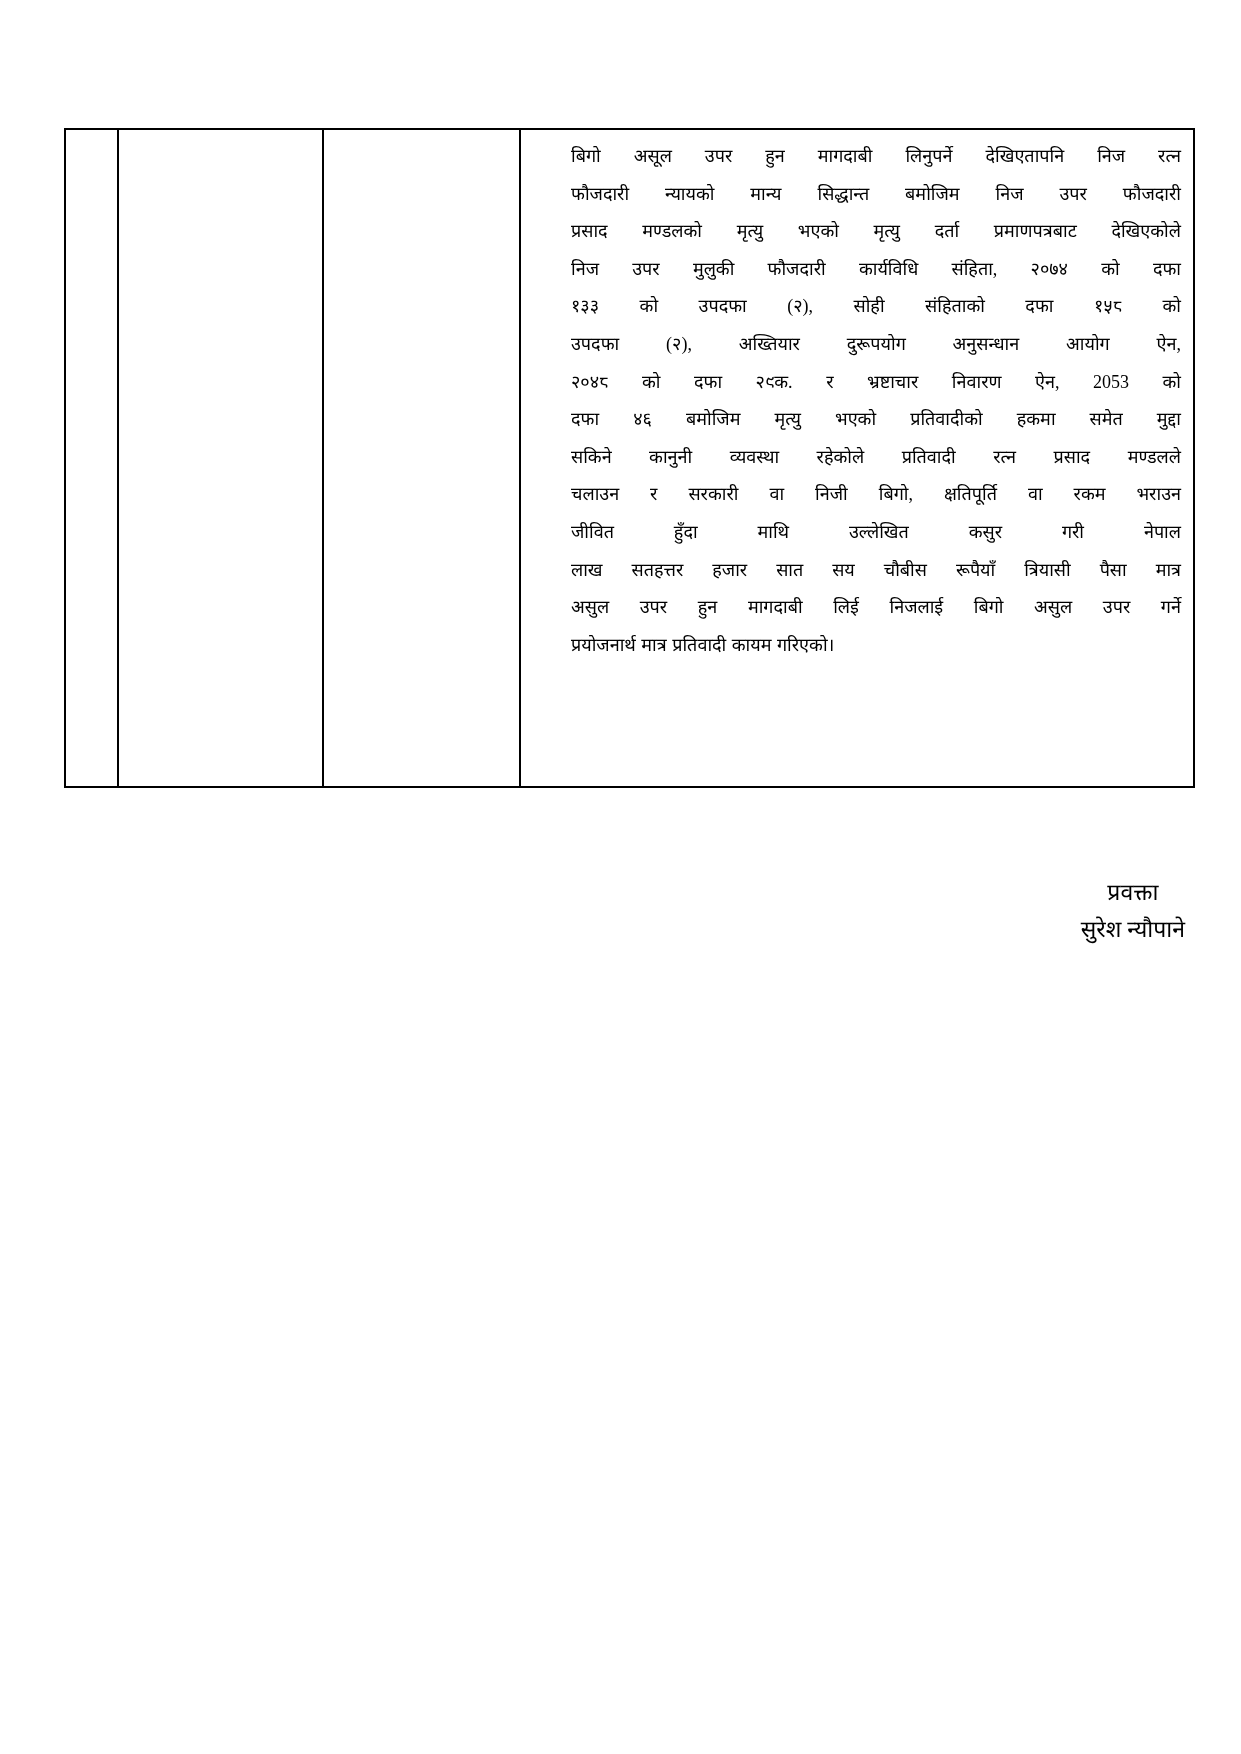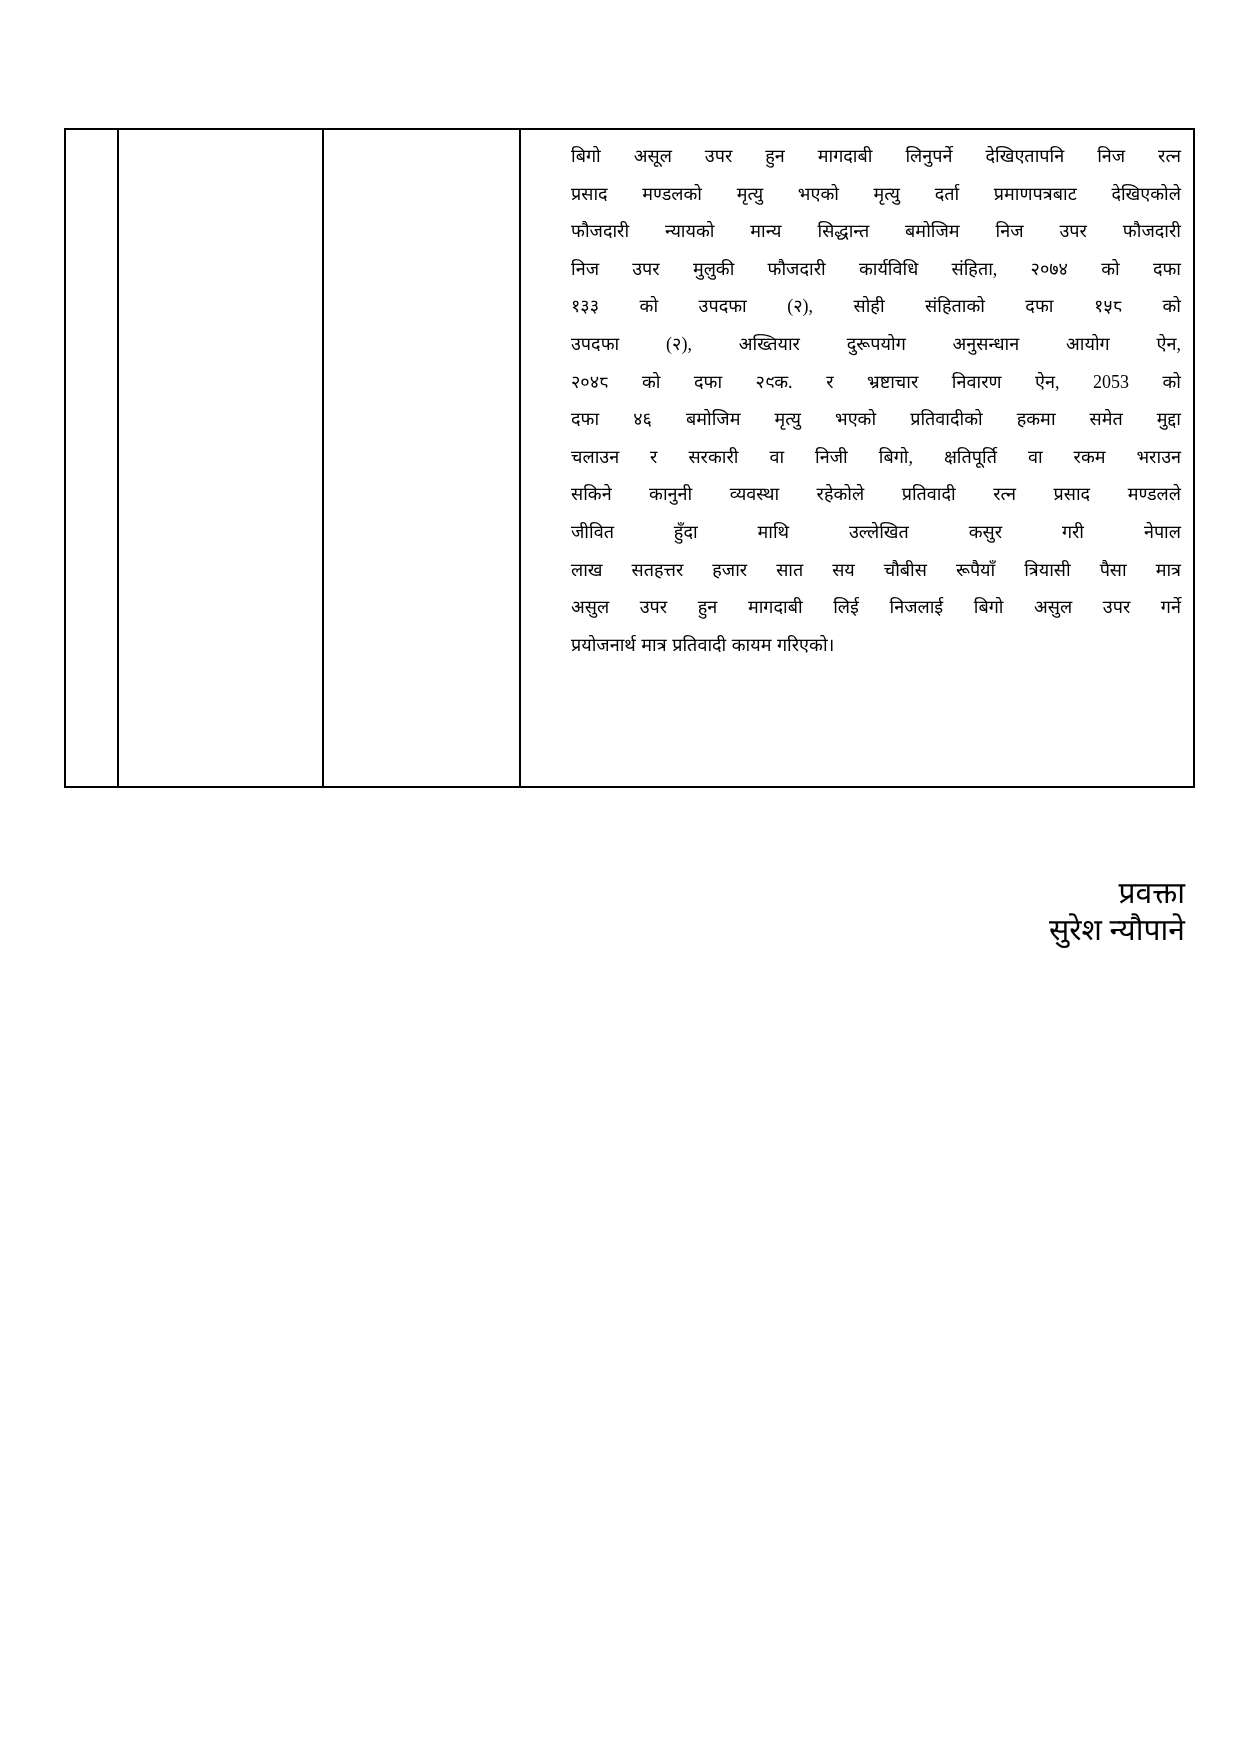--- a/index.html
+++ b/index.html
@@ -44,46 +44,46 @@
     margin-left: 37px;
   }
   .text-line.last-line {
     text-align: right;
     text-align-last: left;
   }
   .signature {
     position: absolute;
     top: 874px;
     right: 56px;
-    text-align: right;
-    font-size: 30px;
+    text-align: center;
+    font-size: 23px;
     line-height: 37px;
   }
 </style>
 </head>
 <body>
 
 <div class="page">
 
   <div class="doc-table">
     <div class="cell"></div>
     <div class="cell"></div>
     <div class="cell"></div>
     <div class="cell last">
       <div>
           <div class="text-line">बिगो असूल उपर हुन मागदाबी लिनुपर्ने देखिएतापनि निज रत्न</div>
+          <div class="text-line">फौजदारी न्यायको मान्य सिद्धान्त बमोजिम निज उपर फौजदारी</div>
           <div class="text-line">प्रसाद मण्डलको मृत्यु भएको मृत्यु दर्ता प्रमाणपत्रबाट देखिएकोले</div>
-          <div class="text-line">फौजदारी न्यायको मान्य सिद्धान्त बमोजिम निज उपर फौजदारी</div>
           <div class="text-line">निज उपर मुलुकी फौजदारी कार्यविधि संहिता, २०७४ को दफा</div>
           <div class="text-line">१३३ को उपदफा (२), सोही संहिताको दफा १५८ को</div>
           <div class="text-line">उपदफा (२), अख्तियार दुरूपयोग अनुसन्धान आयोग ऐन,</div>
           <div class="text-line">२०४८ को दफा २९क. र भ्रष्टाचार निवारण ऐन, 2053 को</div>
           <div class="text-line">दफा ४६ बमोजिम मृत्यु भएको प्रतिवादीको हकमा समेत मुद्दा</div>
+          <div class="text-line">सकिने कानुनी व्यवस्था रहेकोले प्रतिवादी रत्न प्रसाद मण्डलले</div>
           <div class="text-line">चलाउन र सरकारी वा निजी बिगो, क्षतिपूर्ति वा रकम भराउन</div>
-          <div class="text-line">सकिने कानुनी व्यवस्था रहेकोले प्रतिवादी रत्न प्रसाद मण्डलले</div>
           <div class="text-line">जीवित हुँदा माथि उल्लेखित कसुर गरी नेपाल</div>
           <div class="text-line">लाख सतहत्तर हजार सात सय चौबीस रूपैयाँ त्रियासी पैसा मात्र</div>
           <div class="text-line">असुल उपर हुन मागदाबी लिई निजलाई बिगो असुल उपर गर्ने</div>
           <div class="text-line last-line">प्रयोजनार्थ मात्र प्रतिवादी कायम गरिएको।</div>
         </div>
     </div>
   </div>
 
   <div class="signature">
     <div>प्रवक्ता</div>

